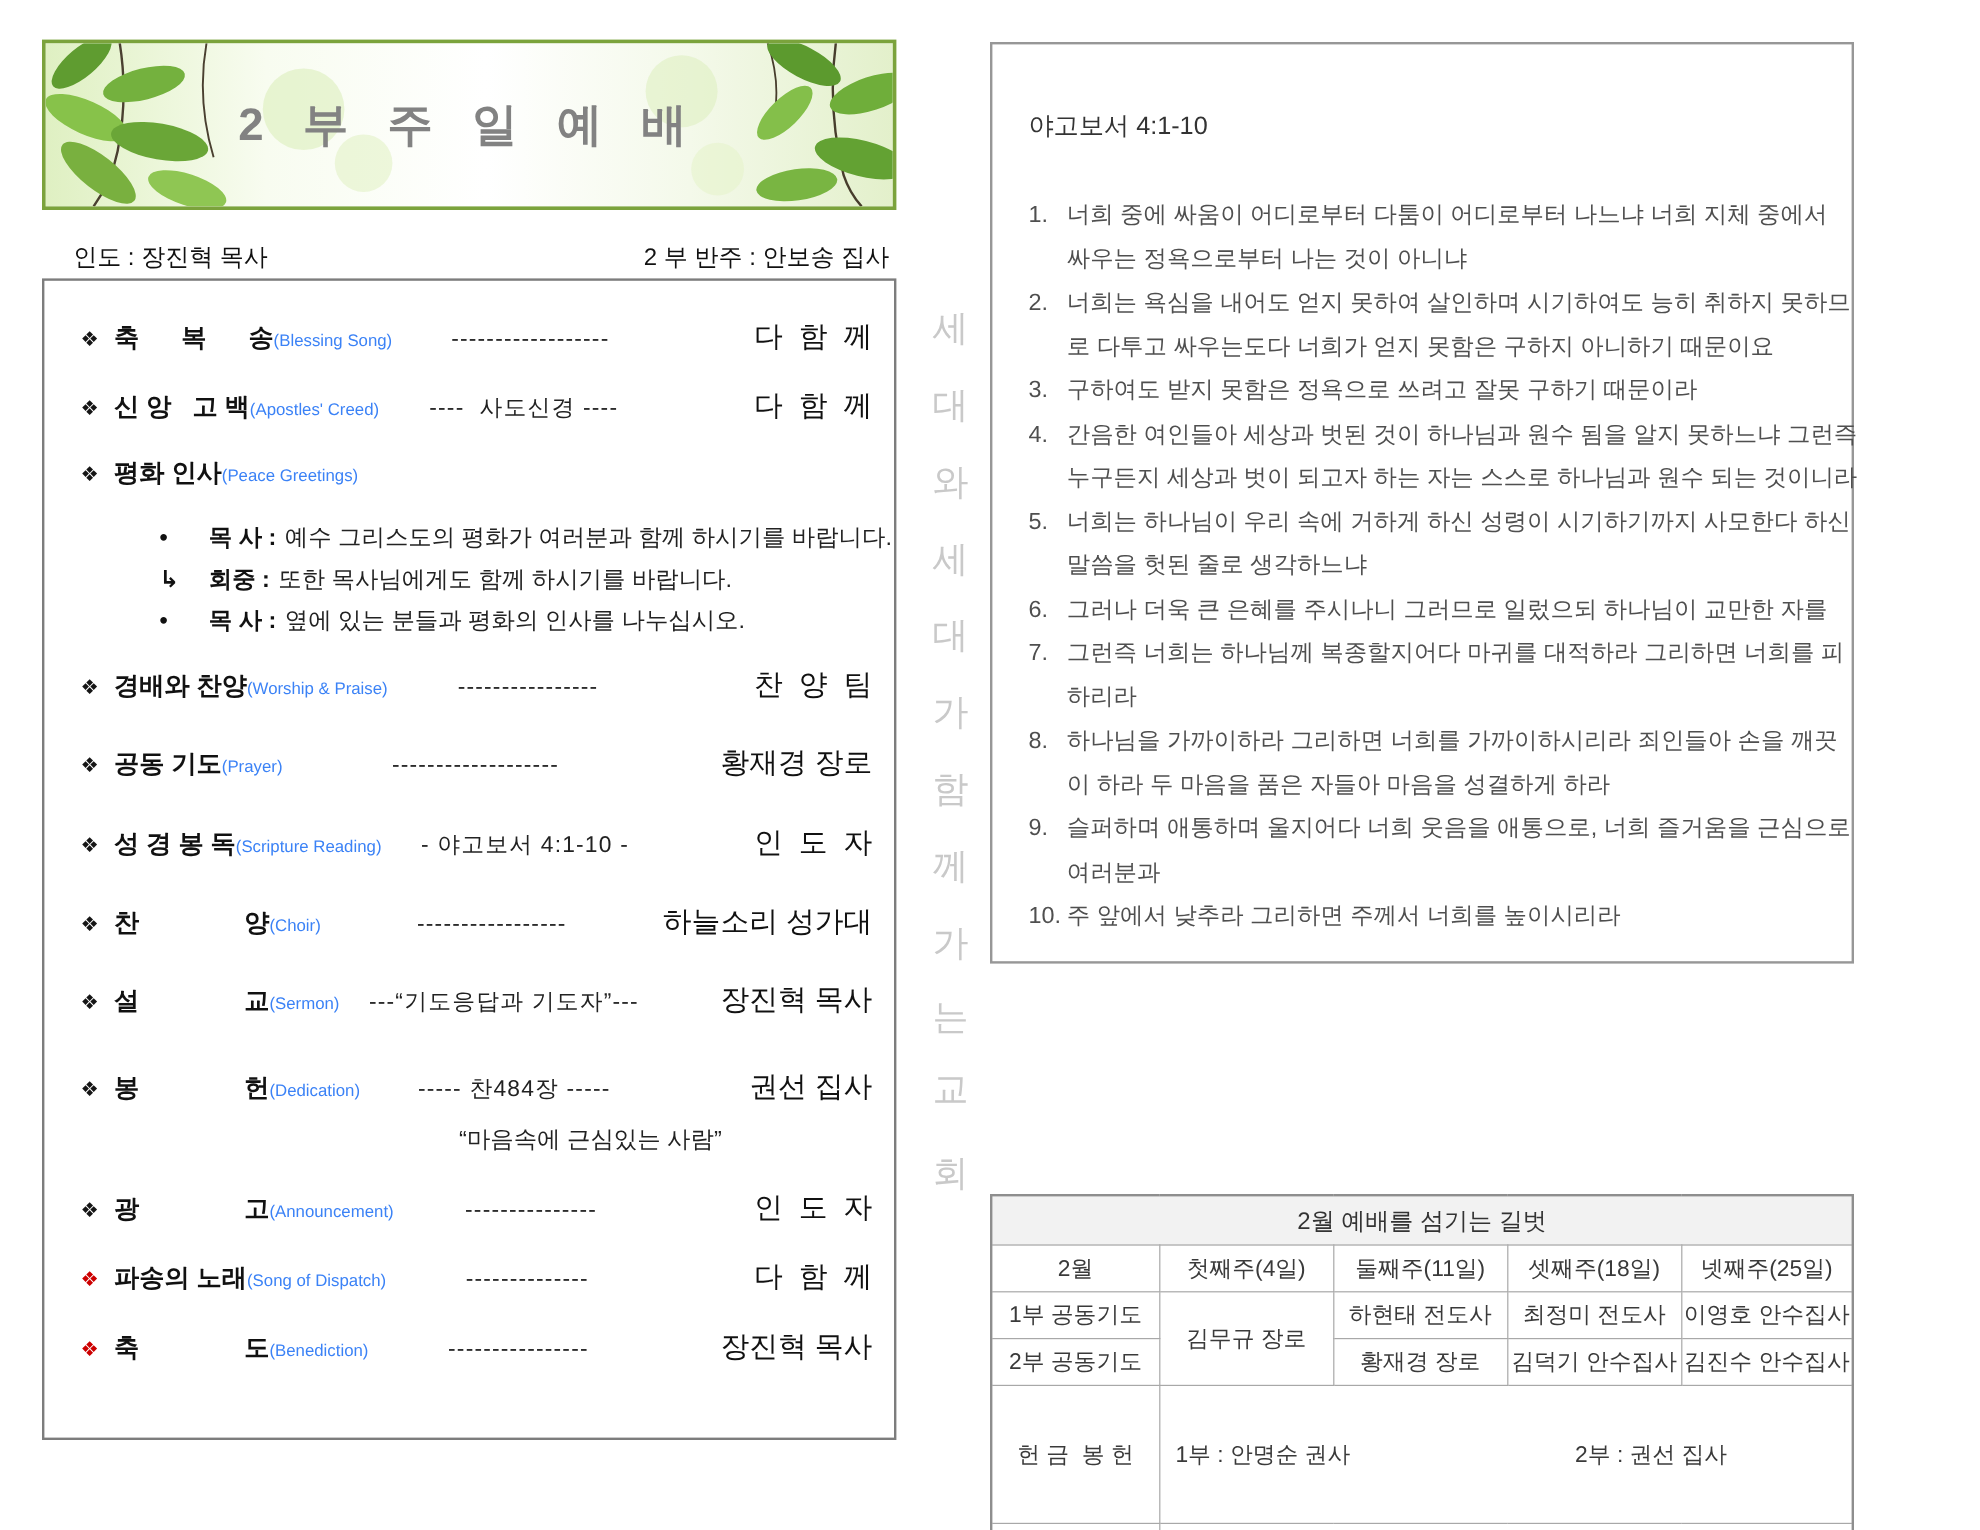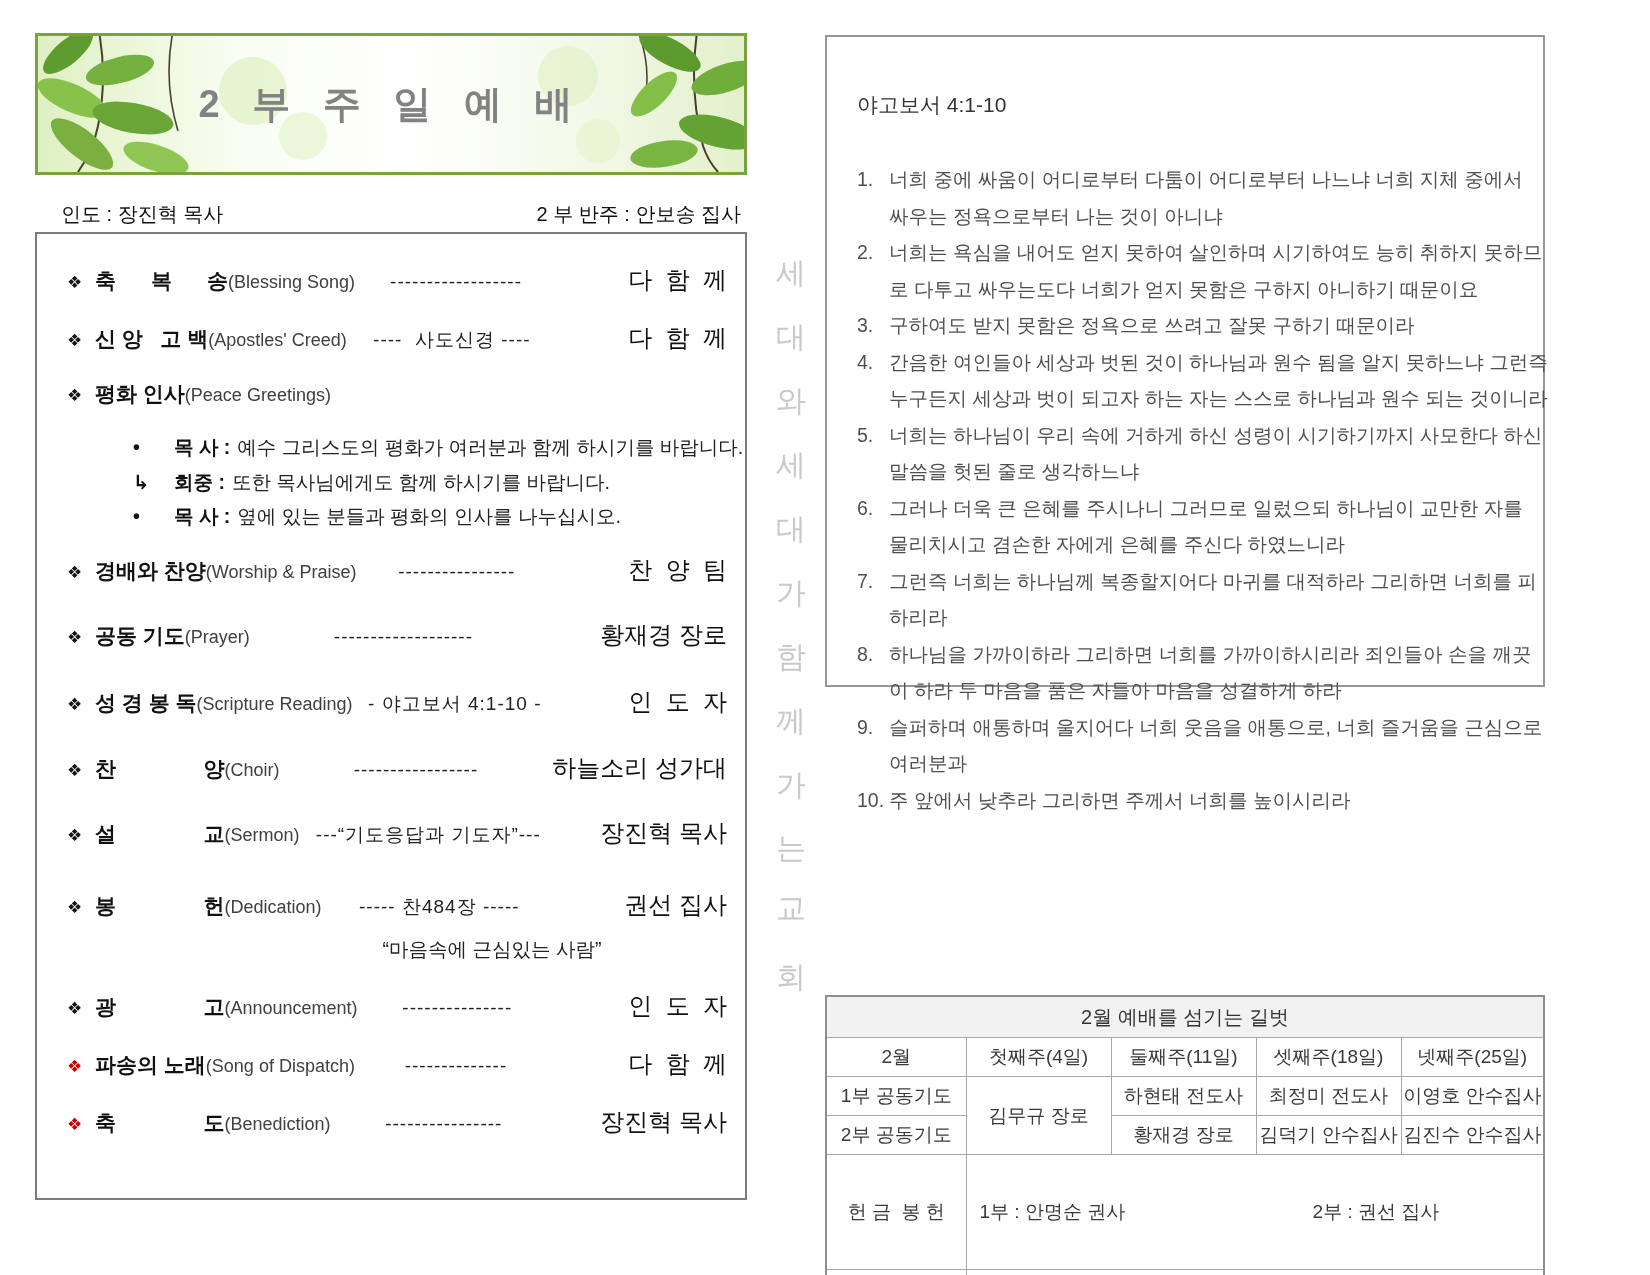--- a/index.html
+++ b/index.html
@@ -20,35 +20,35 @@
            padding:0 6px 0 26px;display:flex;justify-content:space-between;
            font-size:20px;color:#111;white-space:pre;}
 
   
   .order-box{position:absolute;left:35px;top:232px;width:712px;height:968px;
              border:2px solid #7d7d7d;box-sizing:border-box;background:#fff;}
   .row{position:absolute;left:30px;right:18px;display:flex;align-items:baseline;}
   .blt{width:28px;font-size:17px;color:#151515;flex:0 0 28px;}
   .blt.red{color:#cc0000;}
   .kr{font-weight:bold;font-size:21px;color:#111;white-space:pre;}
-  .en{font-size:18px;color:#404040;white-space:pre;}
+  .en{font-size:14px;color:#3b82f6;white-space:pre;}
   .mid{flex:1;text-align:center;font-size:19px;color:#222;white-space:pre;letter-spacing:1px;}
   .rgt{flex:0 0 170px;text-align:right;font-size:24px;color:#111;white-space:pre;}
   .sub{position:absolute;left:96px;display:flex;align-items:baseline;font-size:19.5px;color:#222;}
   .sblt{width:27px;flex:0 0 27px;font-weight:bold;color:#111;}
   .slabel{font-weight:bold;margin-right:7px;white-space:pre;color:#111;margin-left:14px;}
   .stext{white-space:pre;}
   .note{position:absolute;left:295px;width:320px;text-align:center;font-size:19.5px;color:#222;white-space:pre;}
 
   
   .motto{position:absolute;left:770px;top:238px;writing-mode:vertical-rl;text-orientation:upright;
          font-size:30px;letter-spacing:34px;color:#c9c9c9;white-space:pre;}
 
   
-  .scripture{position:absolute;left:825px;top:35px;width:720px;height:652px;
+  .scripture{position:absolute;left:825px;top:35px;width:720px;height:768px;
              border:2px solid #979797;box-sizing:border-box;background:#fff;
              padding:38px 26px 0 30px;}
   .s-title{font-size:21px;color:#333;margin:16px 0 42px 0;}
   .verses{font-size:19.5px;color:#4f4f4f;line-height:36.5px;}
   .verse{display:flex;align-items:flex-start;}
   .vnum{flex:0 0 32px;white-space:pre;}
   .vlines{flex:1;}
   .vlines div{white-space:pre;}
 
   
@@ -250,21 +250,20 @@
       <span class="vnum">5.</span>
       <div class="vlines">
           <div>너희는 하나님이 우리 속에 거하게 하신 성령이 시기하기까지 사모한다 하신</div>
           <div>말씀을 헛된 줄로 생각하느냐</div>
         </div>
     </div>
     <div class="verse">
       <span class="vnum">6.</span>
       <div class="vlines">
           <div>그러나 더욱 큰 은혜를 주시나니 그러므로 일렀으되 하나님이 교만한 자를</div>
-          <div>물리치시고 겸손한 자에게 은혜를 주신다 하였느니라</div>
         </div>
     </div>
     <div class="verse">
       <span class="vnum">7.</span>
       <div class="vlines">
           <div>그런즉 너희는 하나님께 복종할지어다 마귀를 대적하라 그리하면 너희를 피</div>
           <div>하리라</div>
         </div>
     </div>
     <div class="verse">

